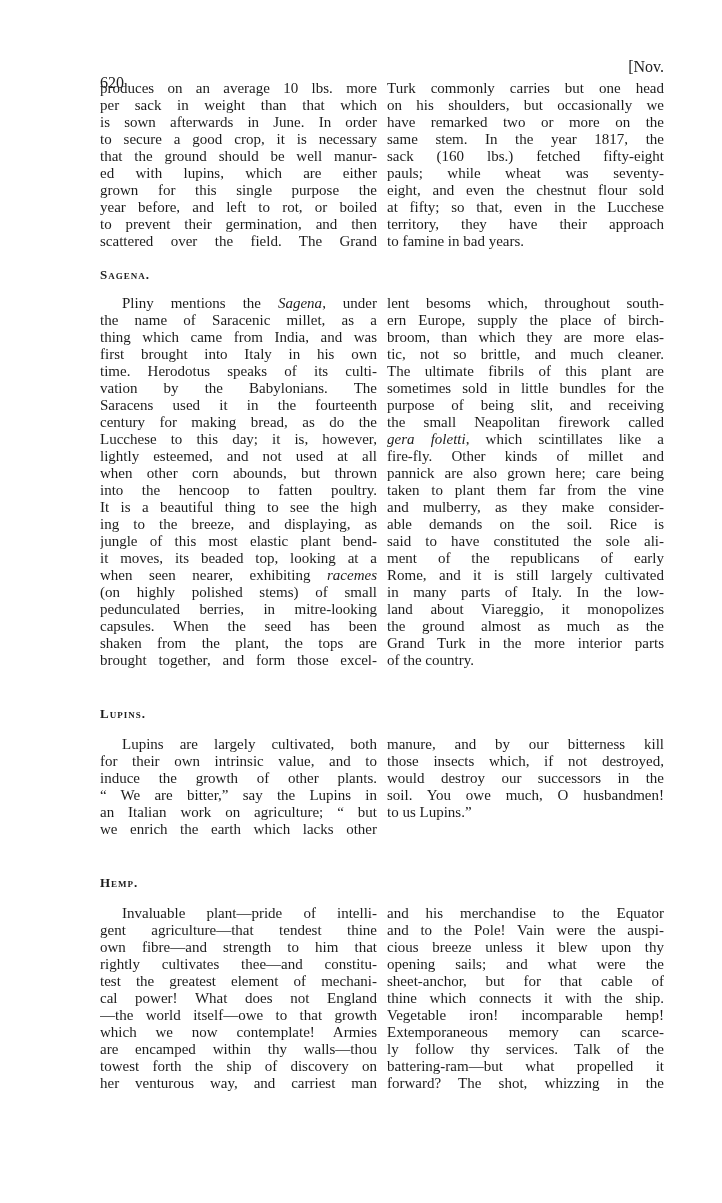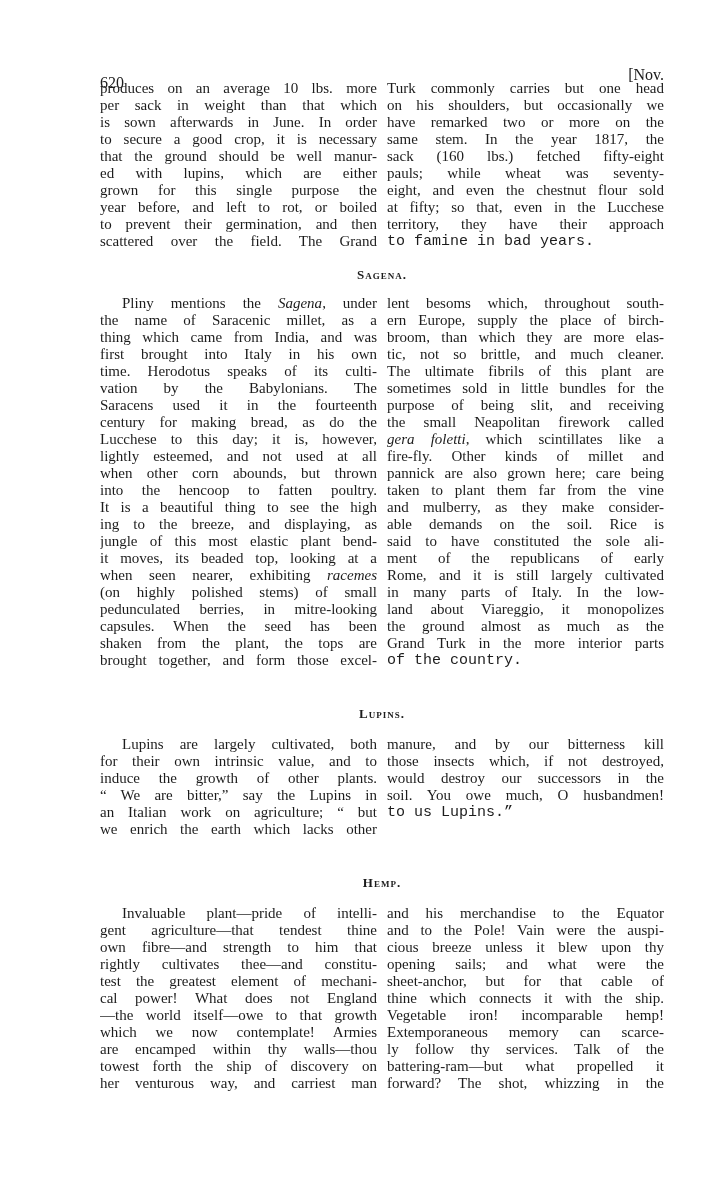--- a/index.html
+++ b/index.html
@@ -2,28 +2,28 @@
 <html><head>
 <meta charset="utf-8">
 <style>
   html, body { margin:0; padding:0; background:#ffffff; }
   body { width:722px; height:1203px; position:relative; overflow:hidden;
          font-family:"Liberation Serif","DejaVu Serif",serif; color:#1c1c1c; }
   .page { position:absolute; left:100px; top:58px; width:564px; }
   .running-head { position:relative; height:22px; font-size:16px; }
   .running-head .pnum { position:absolute; left:0; top:16px; }
   .running-head .rtitle { position:absolute; left:0; right:0; top:0; text-align:center; font-style:italic; }
-  .running-head .rmonth { position:absolute; right:0; top:8px; }
+  .running-head .rmonth { position:absolute; right:0; top:0; }
   .cols { display:flex; justify-content:space-between; }
   .col { width:277px; }
   .line { font-size:15px; line-height:17px; height:17px; white-space:nowrap;
           text-align:justify; text-align-last:justify; overflow:hidden; }
-  .line.last { text-align-last:left;font-family:Liberation Mono, monospace; }
+  .line.last { text-align-last:left; }
   .line.indent { padding-left:22px; }
-  .heading { text-align:center; font-size:13px; font-variant:small-caps; letter-spacing:1px;
+  .heading { text-align:left; font-size:13px; font-variant:small-caps; letter-spacing:1px;
              font-weight:bold; height:17px; line-height:17px; }
   .sec-sagena { margin-top:16px; margin-bottom:12px; }
   .sec-lupins { margin-top:36px; margin-bottom:14px; }
   .sec-hemp { margin-top:36px; margin-bottom:14px; }
   em { font-style:italic; }
 </style>
 </head>
 <body>
 
 <div class="page">

